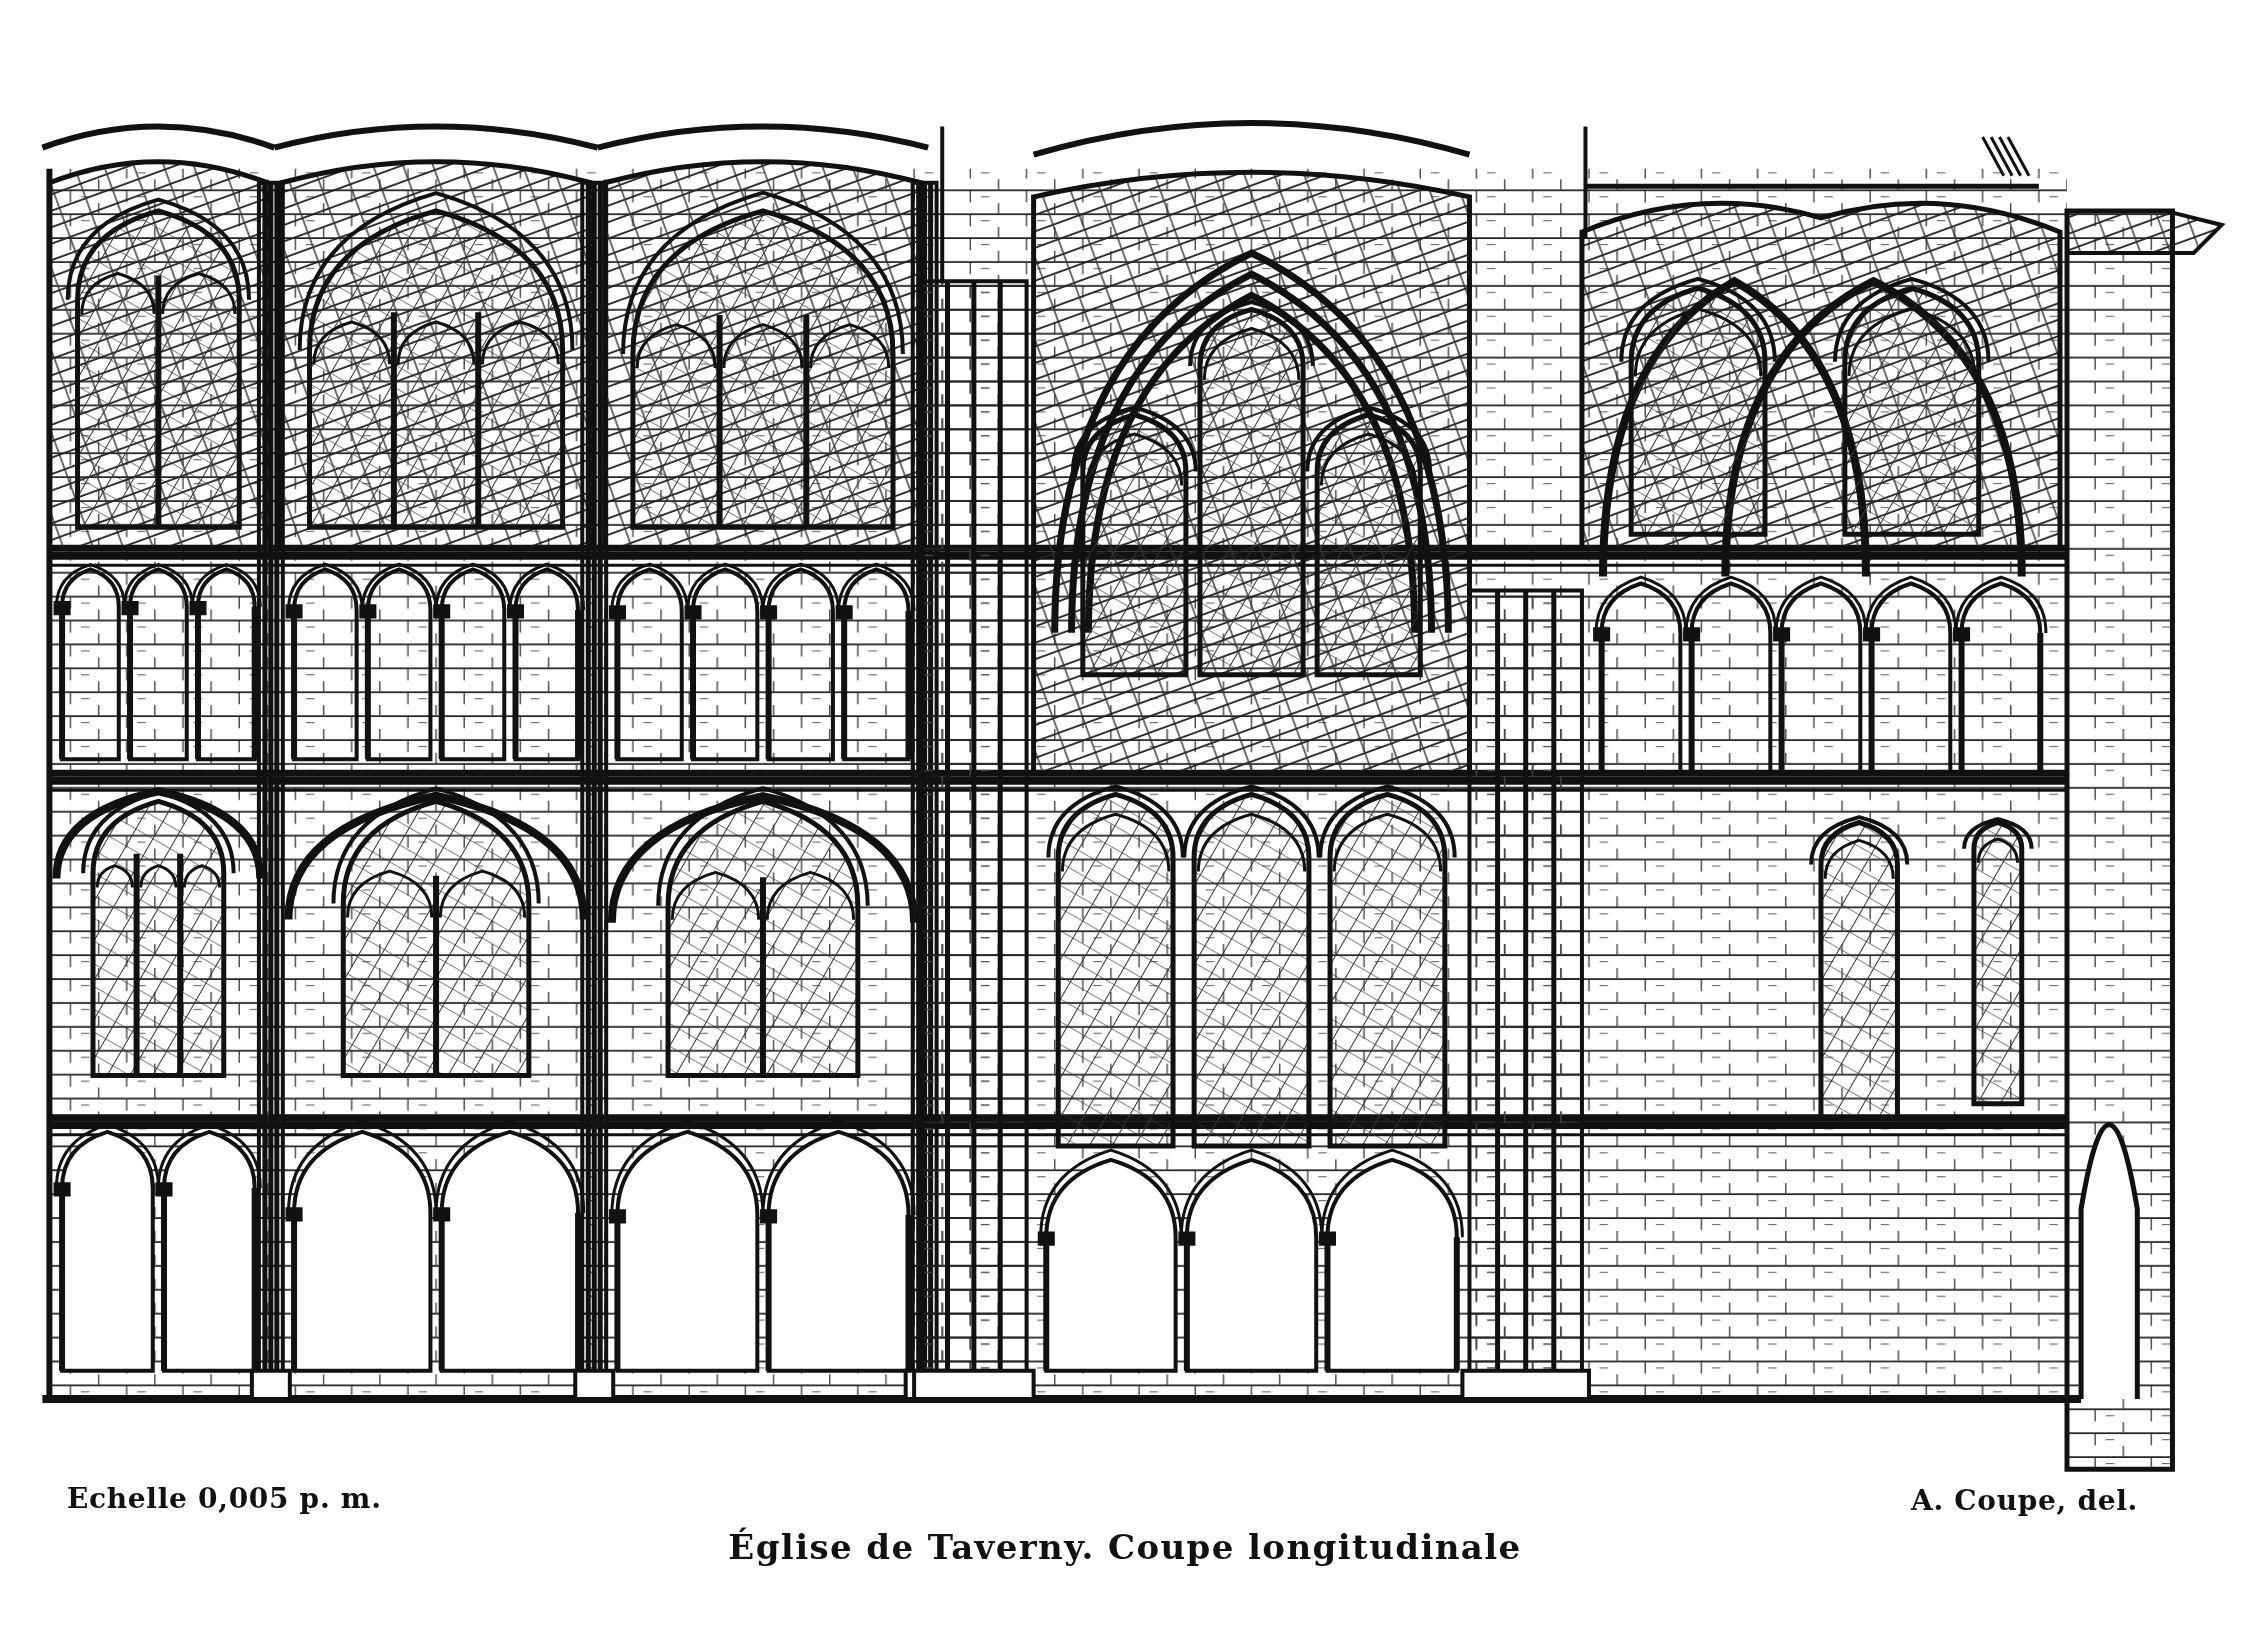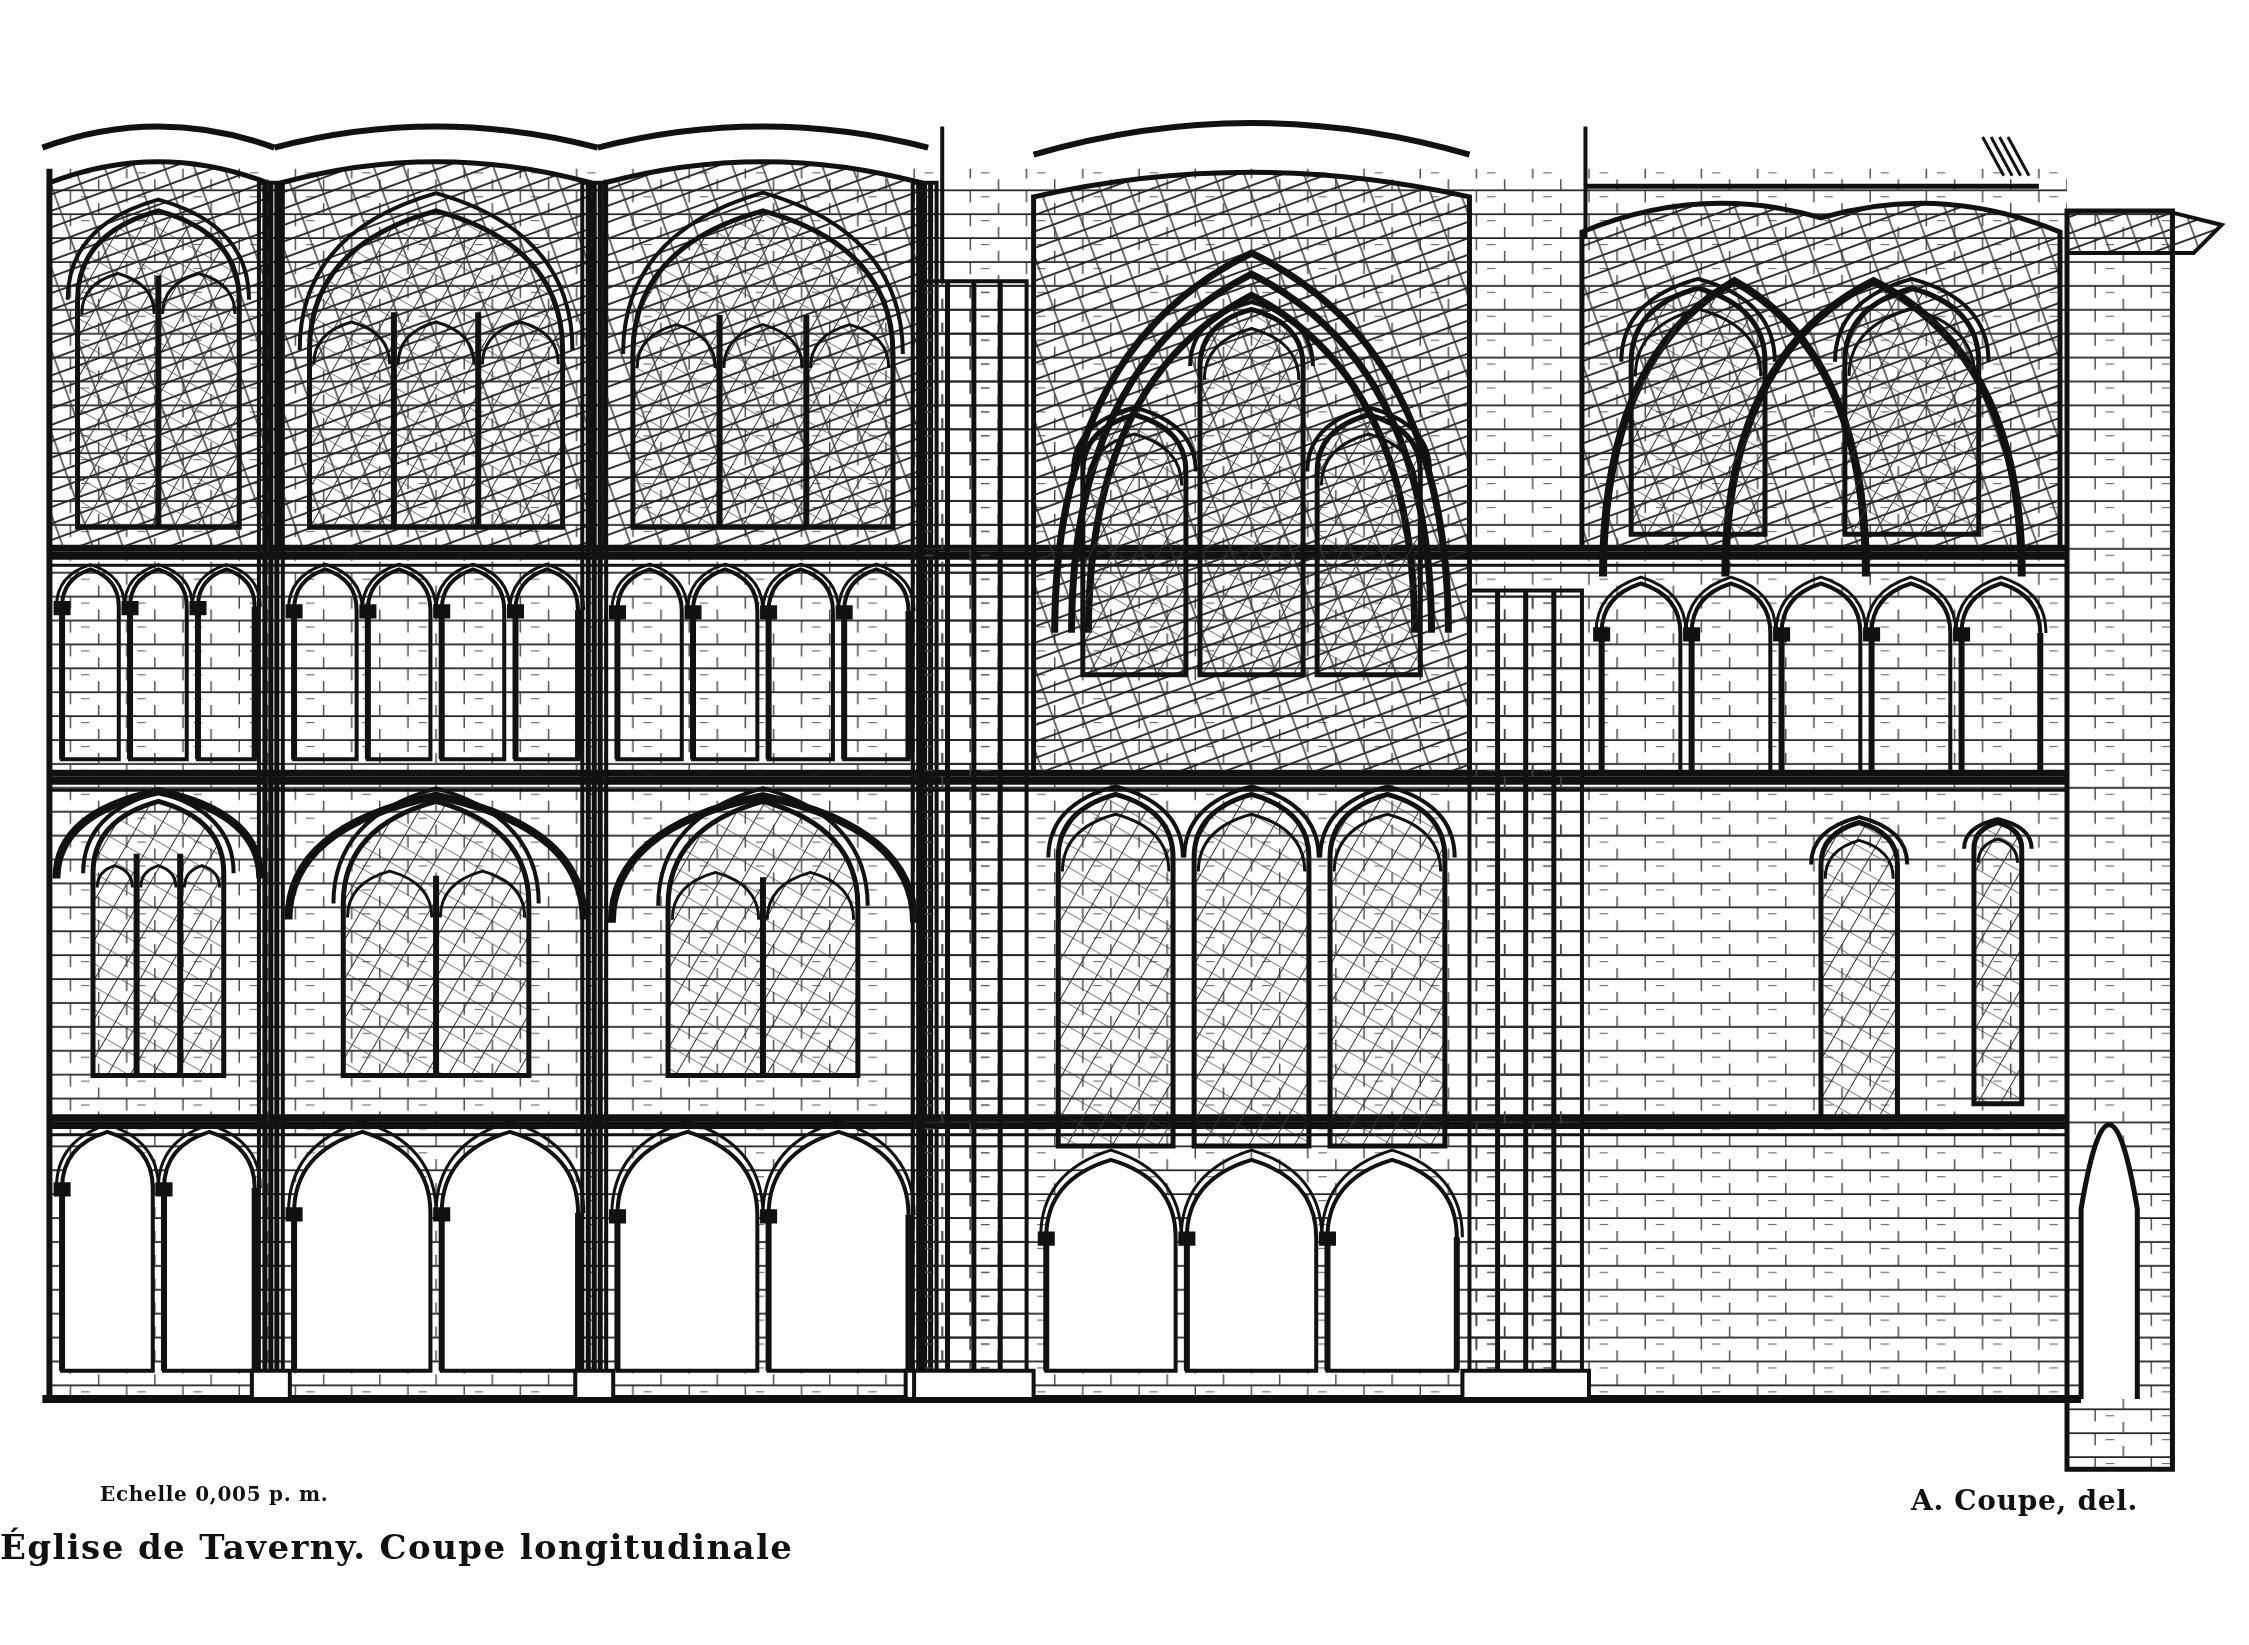--- a/index.html
+++ b/index.html
@@ -1,22 +1,22 @@
 <!DOCTYPE html>
 <html style="font-size:11.2px"><head>
   <meta charset="utf-8">
   <style>
     html, body { margin: 0; padding: 0; background: #ffffff; }
     body { width: 2250px; height: 1645px; position: relative; overflow: hidden;
            font-family: "DejaVu Serif", "Liberation Serif", serif; color: #111; }
     #plate { position: absolute; left: 0; top: 0; width: 2250px; height: 1645px; }
     .caption { position: absolute; font-weight: bold; color: #111; white-space: nowrap;
                font-family: "DejaVu Serif", "Liberation Serif", serif; }
-    #scale-label { left: 67px; top: 1482px; font-size: 20px; letter-spacing: 0.7px; margin-left: 33px; }
-    #title-label { left: 0; width: 2250px; top: 1527px; font-size: 34px;
+    #scale-label { left: 67px; top: 1482px; font-size: 28px; letter-spacing: 0.7px; }
+    #title-label { left: 0; width: 2250px; text-align: center; top: 1527px; font-size: 34px;
                    letter-spacing: 1.4px; }
     #credit-label { right: 112px; top: 1484px; font-size: 28px; letter-spacing: 0.7px; }
     svg line, svg path, svg rect, svg polyline { vector-effect: non-scaling-stroke; }
   </style>
 </head>
 <body>
 
 <svg id="plate" viewBox="0 0 3200 2340" xmlns="http://www.w3.org/2000/svg">
   <defs>
     <pattern id="lattice" width="28" height="28" patternUnits="userSpaceOnUse" patternTransform="rotate(30)">

